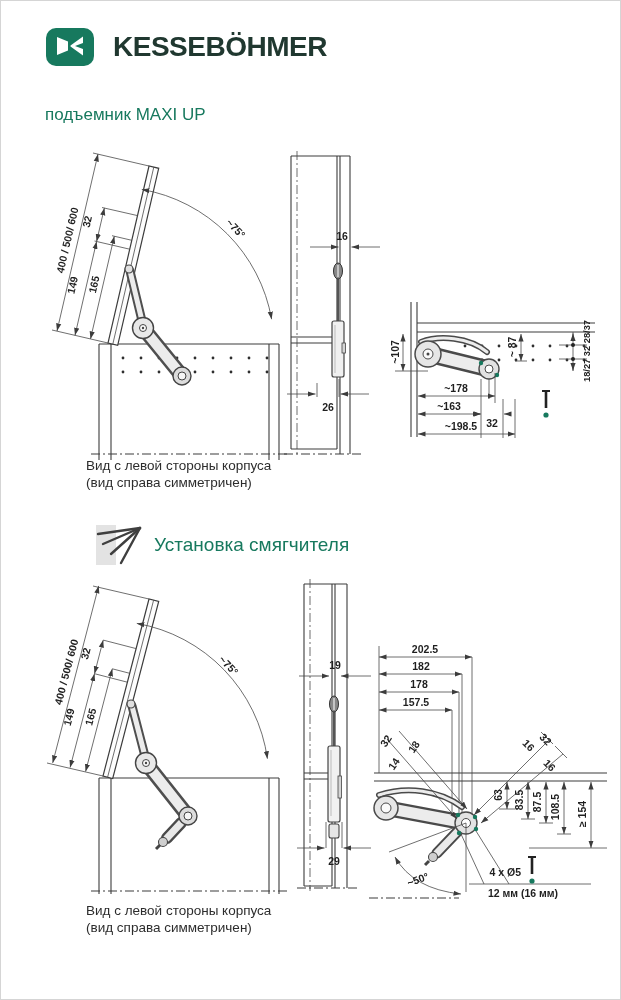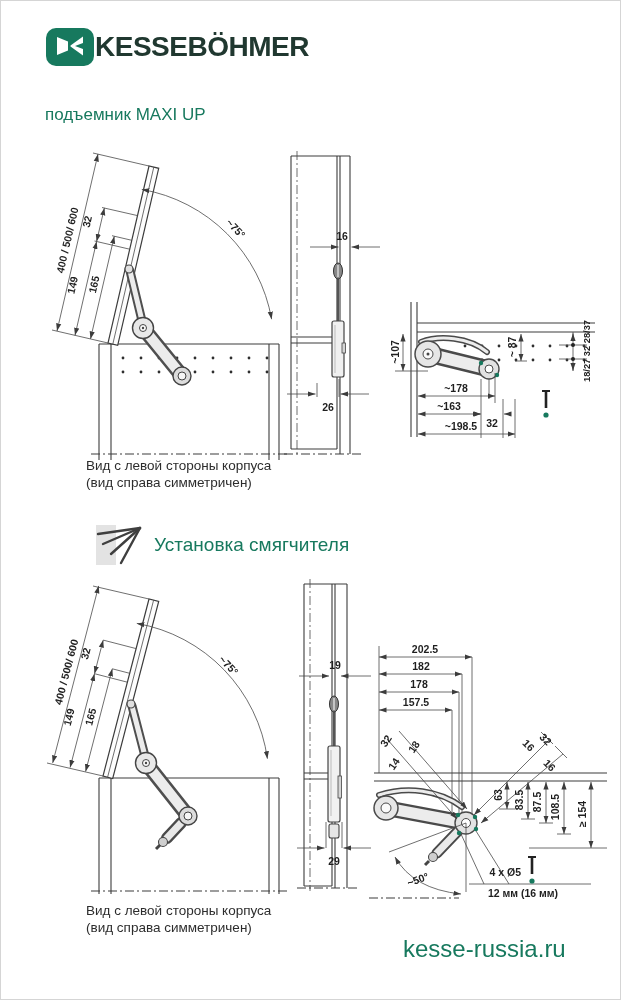--- a/index.html
+++ b/index.html
@@ -1,19 +1,19 @@
 <!DOCTYPE html>
 <html><head>
 <meta charset="utf-8">
 <style>
   html,body{margin:0;padding:0;background:#f4f4f4;}
   .page{position:relative;width:621px;height:1000px;background:#ffffff;border:1px solid #d5d5d5;
         box-sizing:border-box;overflow:hidden;font-family:"Liberation Sans",sans-serif;}
   
-  .logo-row{position:absolute;left:44px;top:26px;display:flex;align-items:center;gap:0;}
+  .logo-row{position:absolute;left:44px;top:26px;display:flex;align-items:center;gap:18px;}
   .brand{font-size:28px;font-weight:700;color:#203830;letter-spacing:-0.5px;}
   .doc-title{position:absolute;left:44px;top:78px;font-size:17.5px;color:#414141;letter-spacing:0.2px;}
   .doc-subtitle{position:absolute;left:44px;top:104px;font-size:17px;color:#17795e;text-align:center;}
   
   .section-head{position:absolute;left:55px;top:524px;display:flex;align-items:center;padding-left:40px;}
   .icon-wrap{position:relative;width:48px;height:40px;}
   .gray-bar{position:absolute;left:0;top:0;width:20px;height:40px;background:#e3e3e3;}
   .icon-wrap svg{position:absolute;left:0;top:0;}
   .section-title{font-size:19px;color:#17795e;margin-left:10px;}
   
@@ -349,15 +349,14 @@
       </g>
       <text class="dim" x="494" y="321" text-anchor="middle">12 мм (16 мм)</text>
     </g>
   </svg>
 
   <div class="caption" style="left:85px;top:902px;">
     <div>Вид с левой стороны корпуса</div>
     <div>(вид справа симметричен)</div>
   </div>
 
-  <div class="site">kesse-russia.ru</div>
 
 </div>
 
 </body></html>

